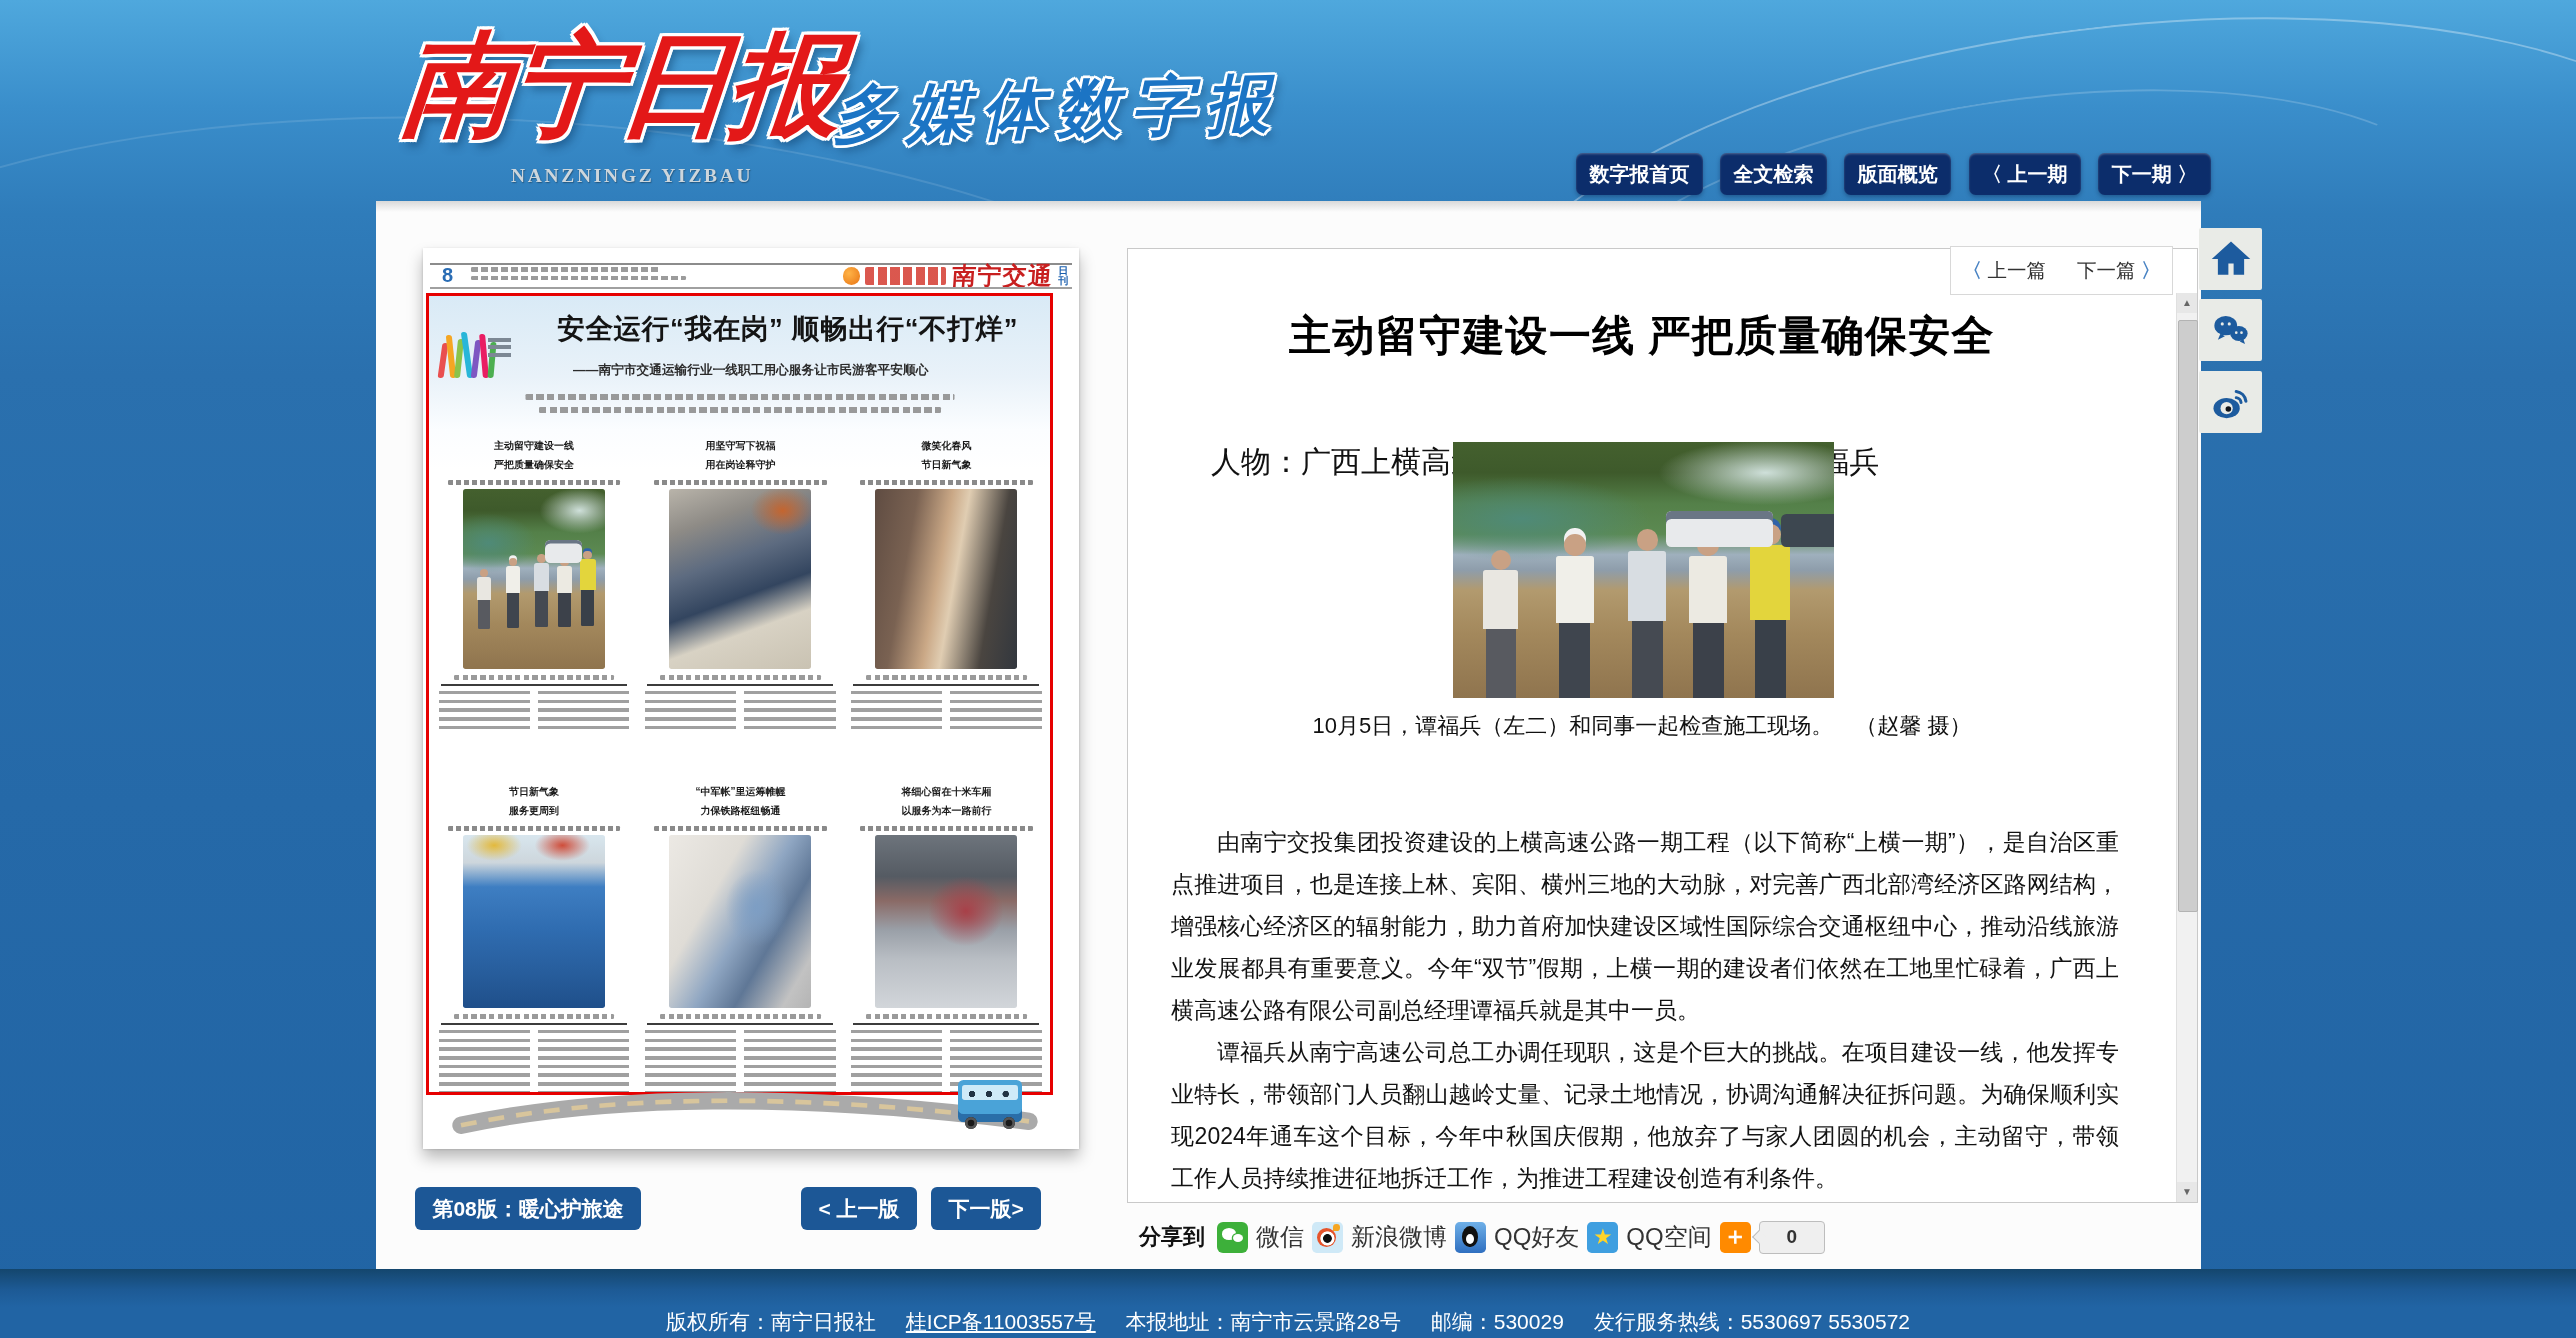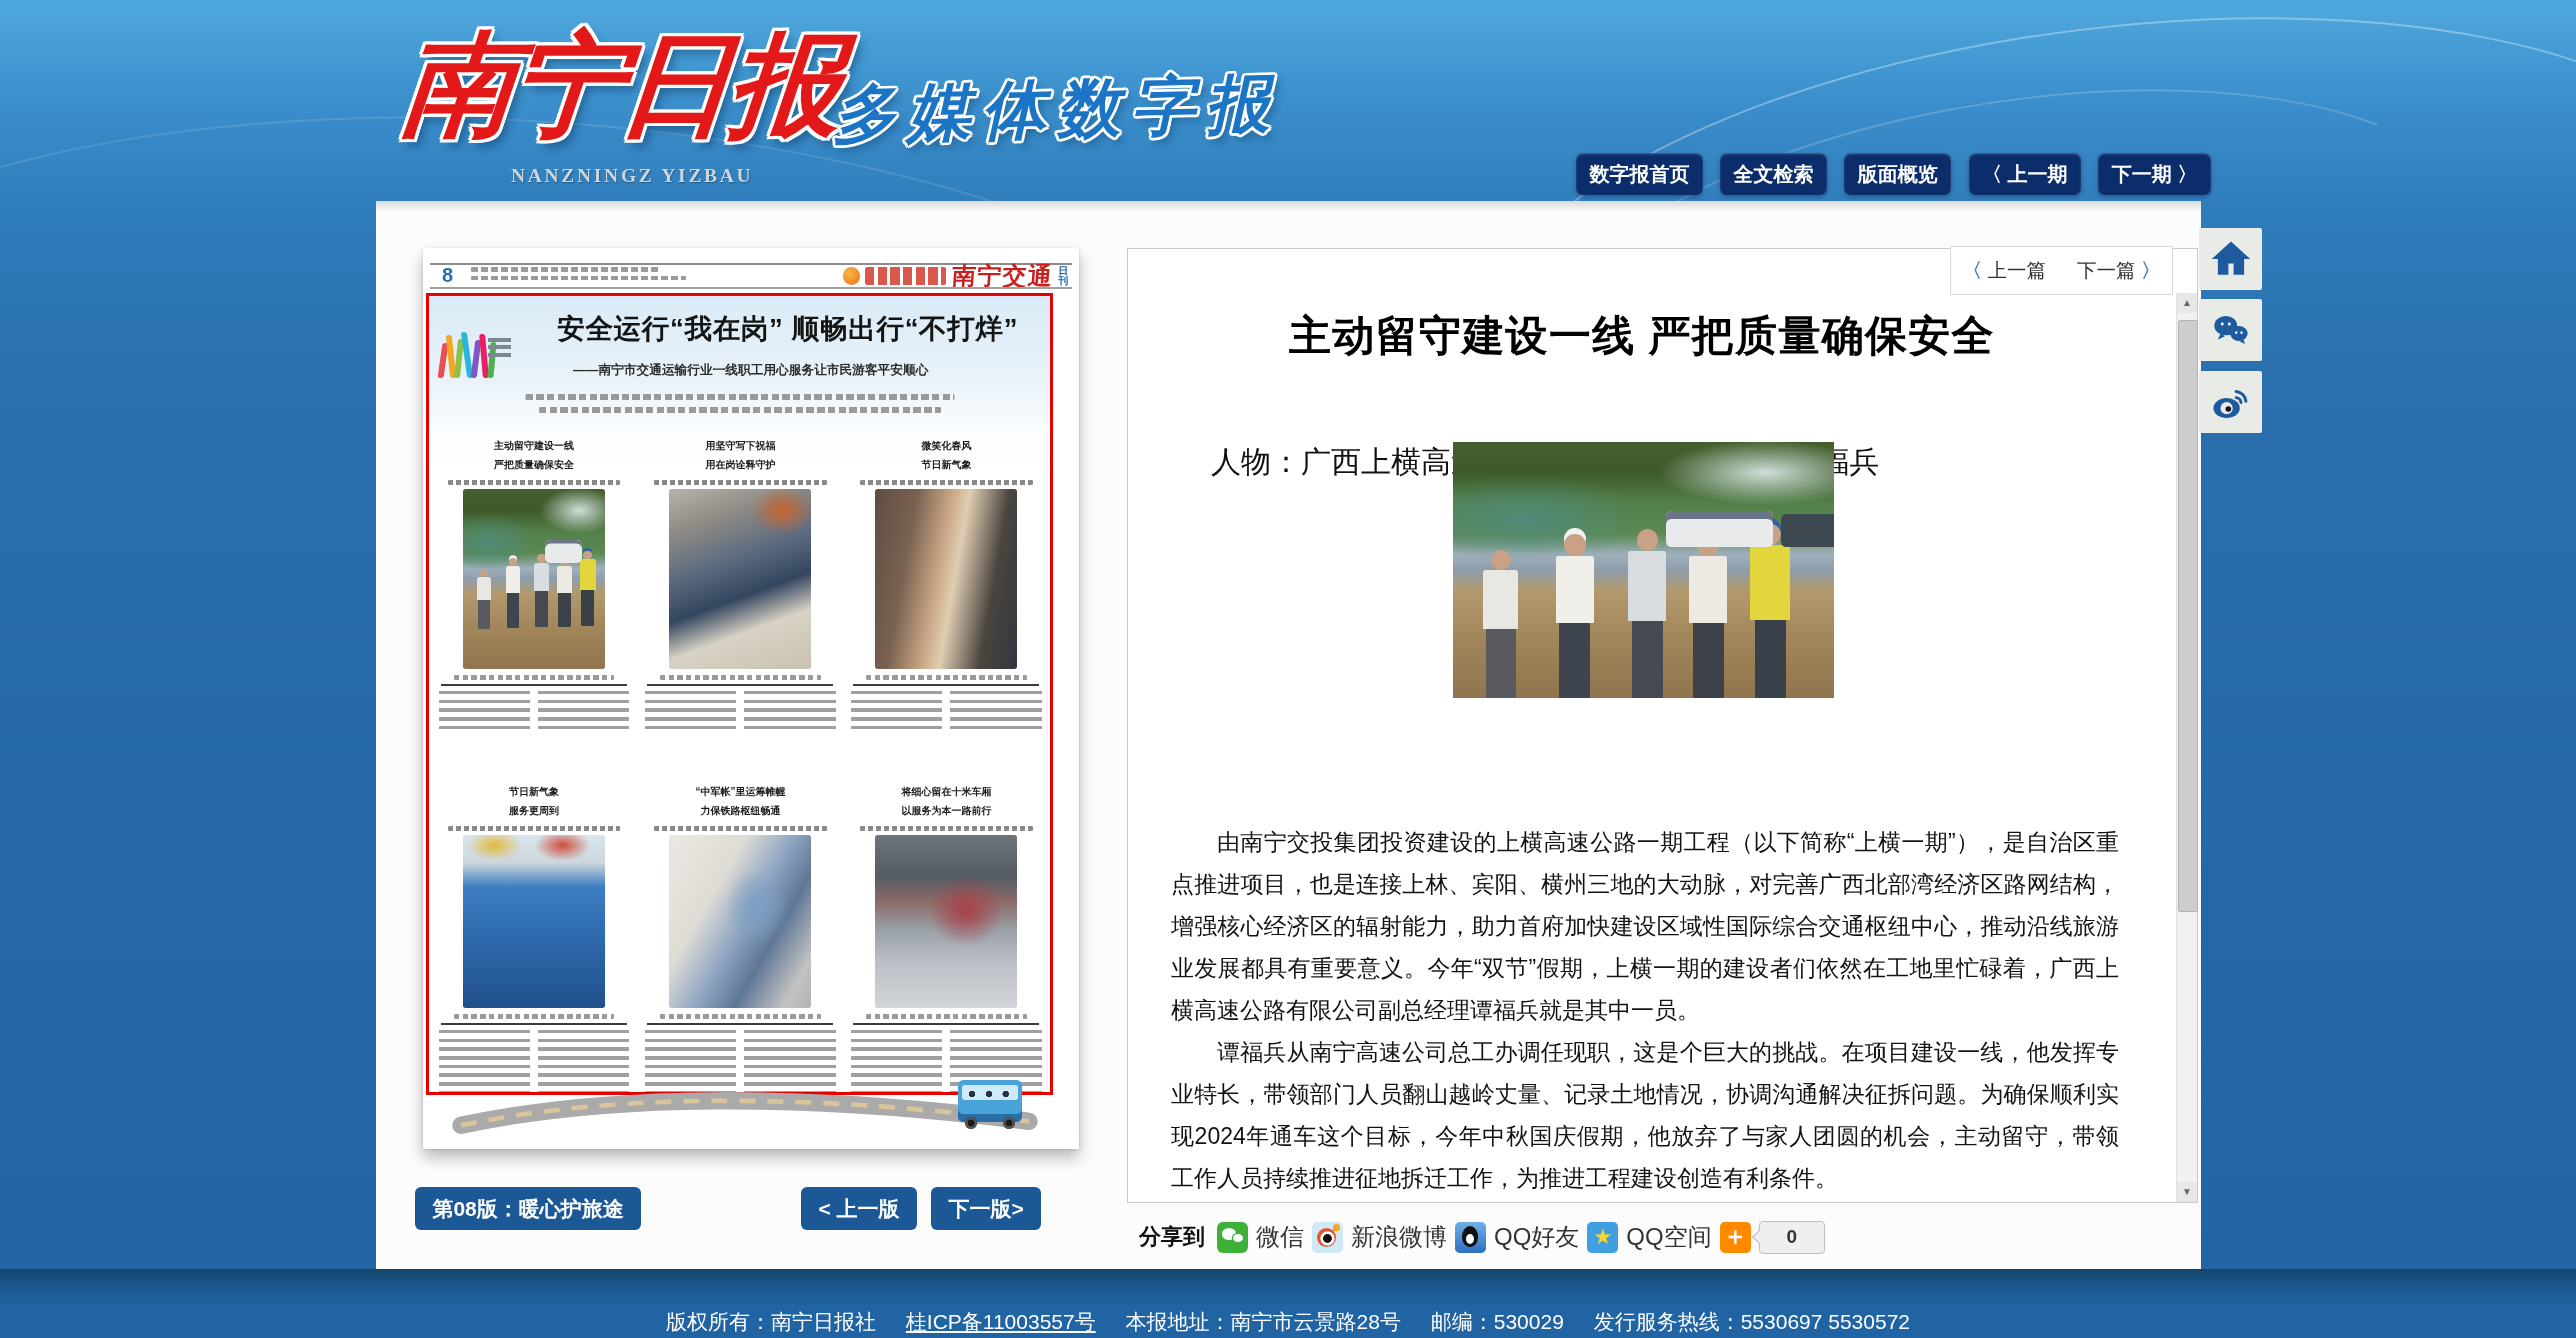--- a/index.html
+++ b/index.html
@@ -401,20 +401,21 @@
         </div>
       <div class="person" style="left:78%;top:32%;">
           <span class="head" style="width:21.5px;height:21.5px;box-shadow:0 -6px 0 #2f62a8;"></span>
           <span class="torso" style="width:40px;height:75px;background:#e3d53c;"></span>
           <span class="legs" style="width:31px;height:89px;background:#394049;"></span>
         </div>
       <div class="veh" style="left:56%;top:27%;width:28%;height:14%;background:#e8eaec;box-shadow:inset 0 8px 0 #6a7685;"></div>
       <div class="veh" style="left:86%;top:28%;width:16%;height:13%;background:#3d4750;"></div>
     </div>
 
+    <div class="art-caption">10月5日，谭福兵（左二）和同事一起检查施工现场。　（赵馨 摄）</div>
 
     <div class="art-body">
       <p>由南宁交投集团投资建设的上横高速公路一期工程（以下简称“上横一期”），是自治区重点推进项目，也是连接上林、宾阳、横州三地的大动脉，对完善广西北部湾经济区路网结构，增强核心经济区的辐射能力，助力首府加快建设区域性国际综合交通枢纽中心，推动沿线旅游业发展都具有重要意义。今年“双节”假期，上横一期的建设者们依然在工地里忙碌着，广西上横高速公路有限公司副总经理谭福兵就是其中一员。</p>
       <p>谭福兵从南宁高速公司总工办调任现职，这是个巨大的挑战。在项目建设一线，他发挥专业特长，带领部门人员翻山越岭丈量、记录土地情况，协调沟通解决征拆问题。为确保顺利实现2024年通车这个目标，今年中秋国庆假期，他放弃了与家人团圆的机会，主动留守，带领工作人员持续推进征地拆迁工作，为推进工程建设创造有利条件。</p>
     </div>
 
     <div class="scrollbar">
       <div class="arr up">▲</div>
       <div class="thumb"></div>
       <div class="arr down">▼</div>

